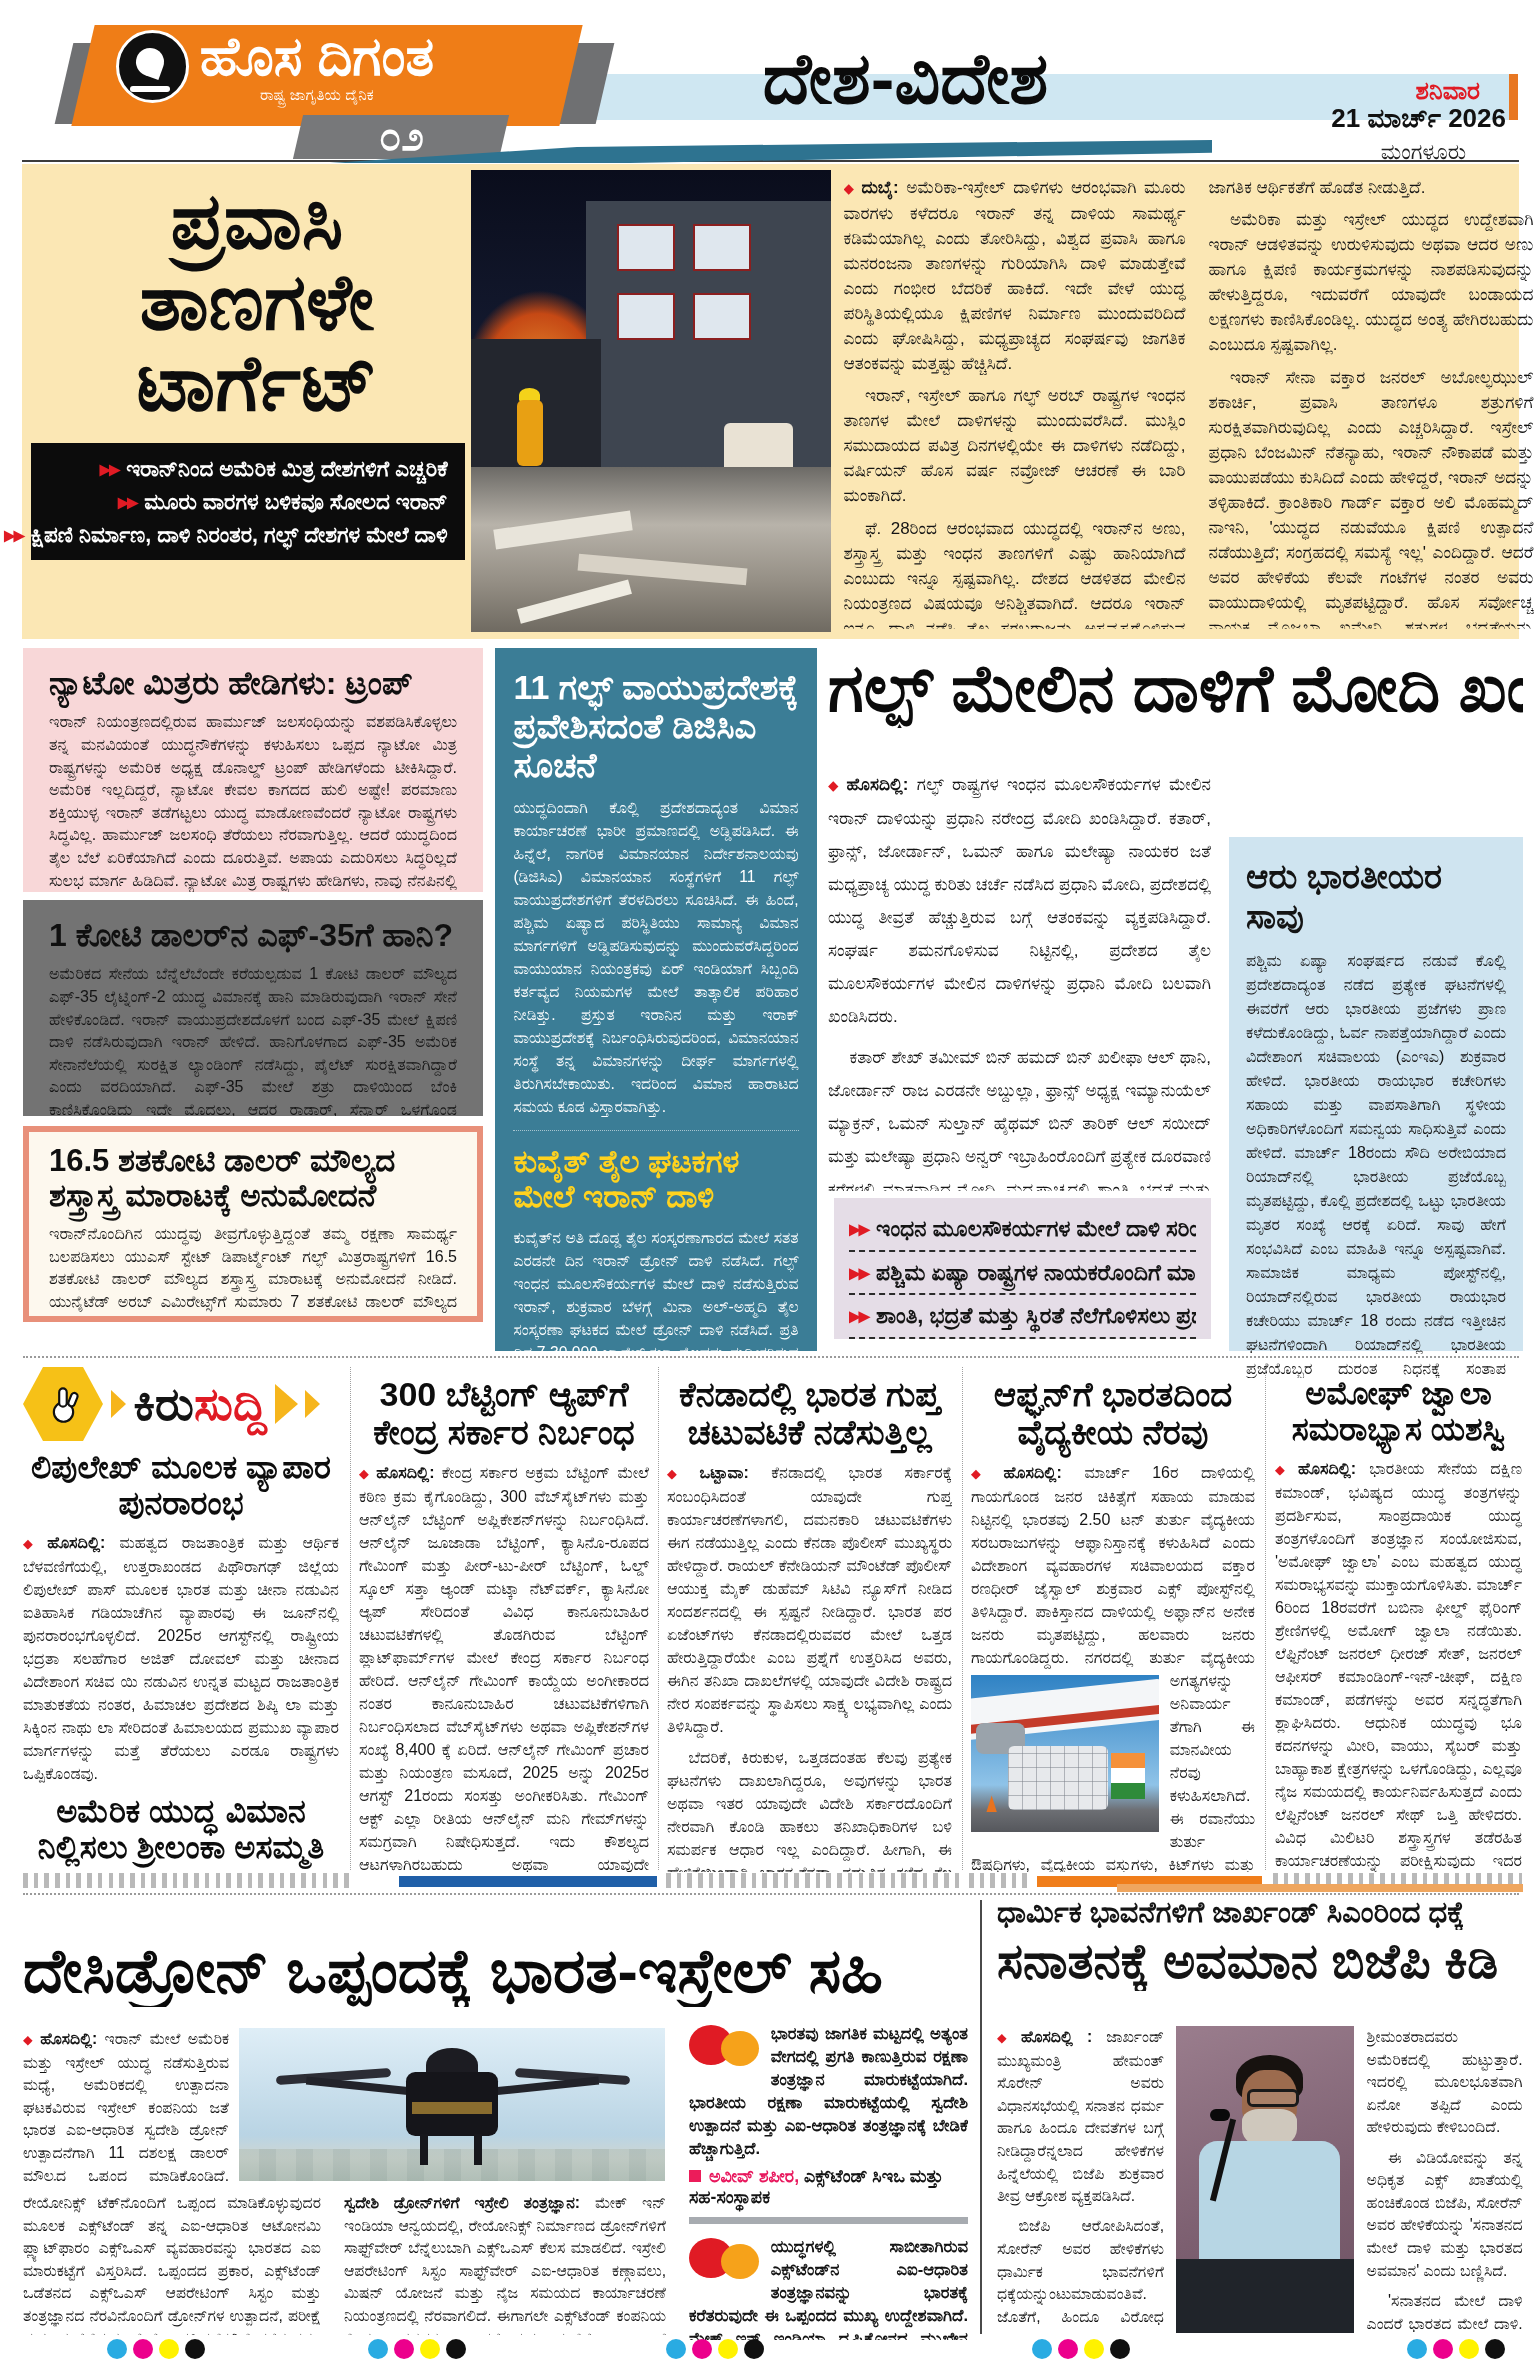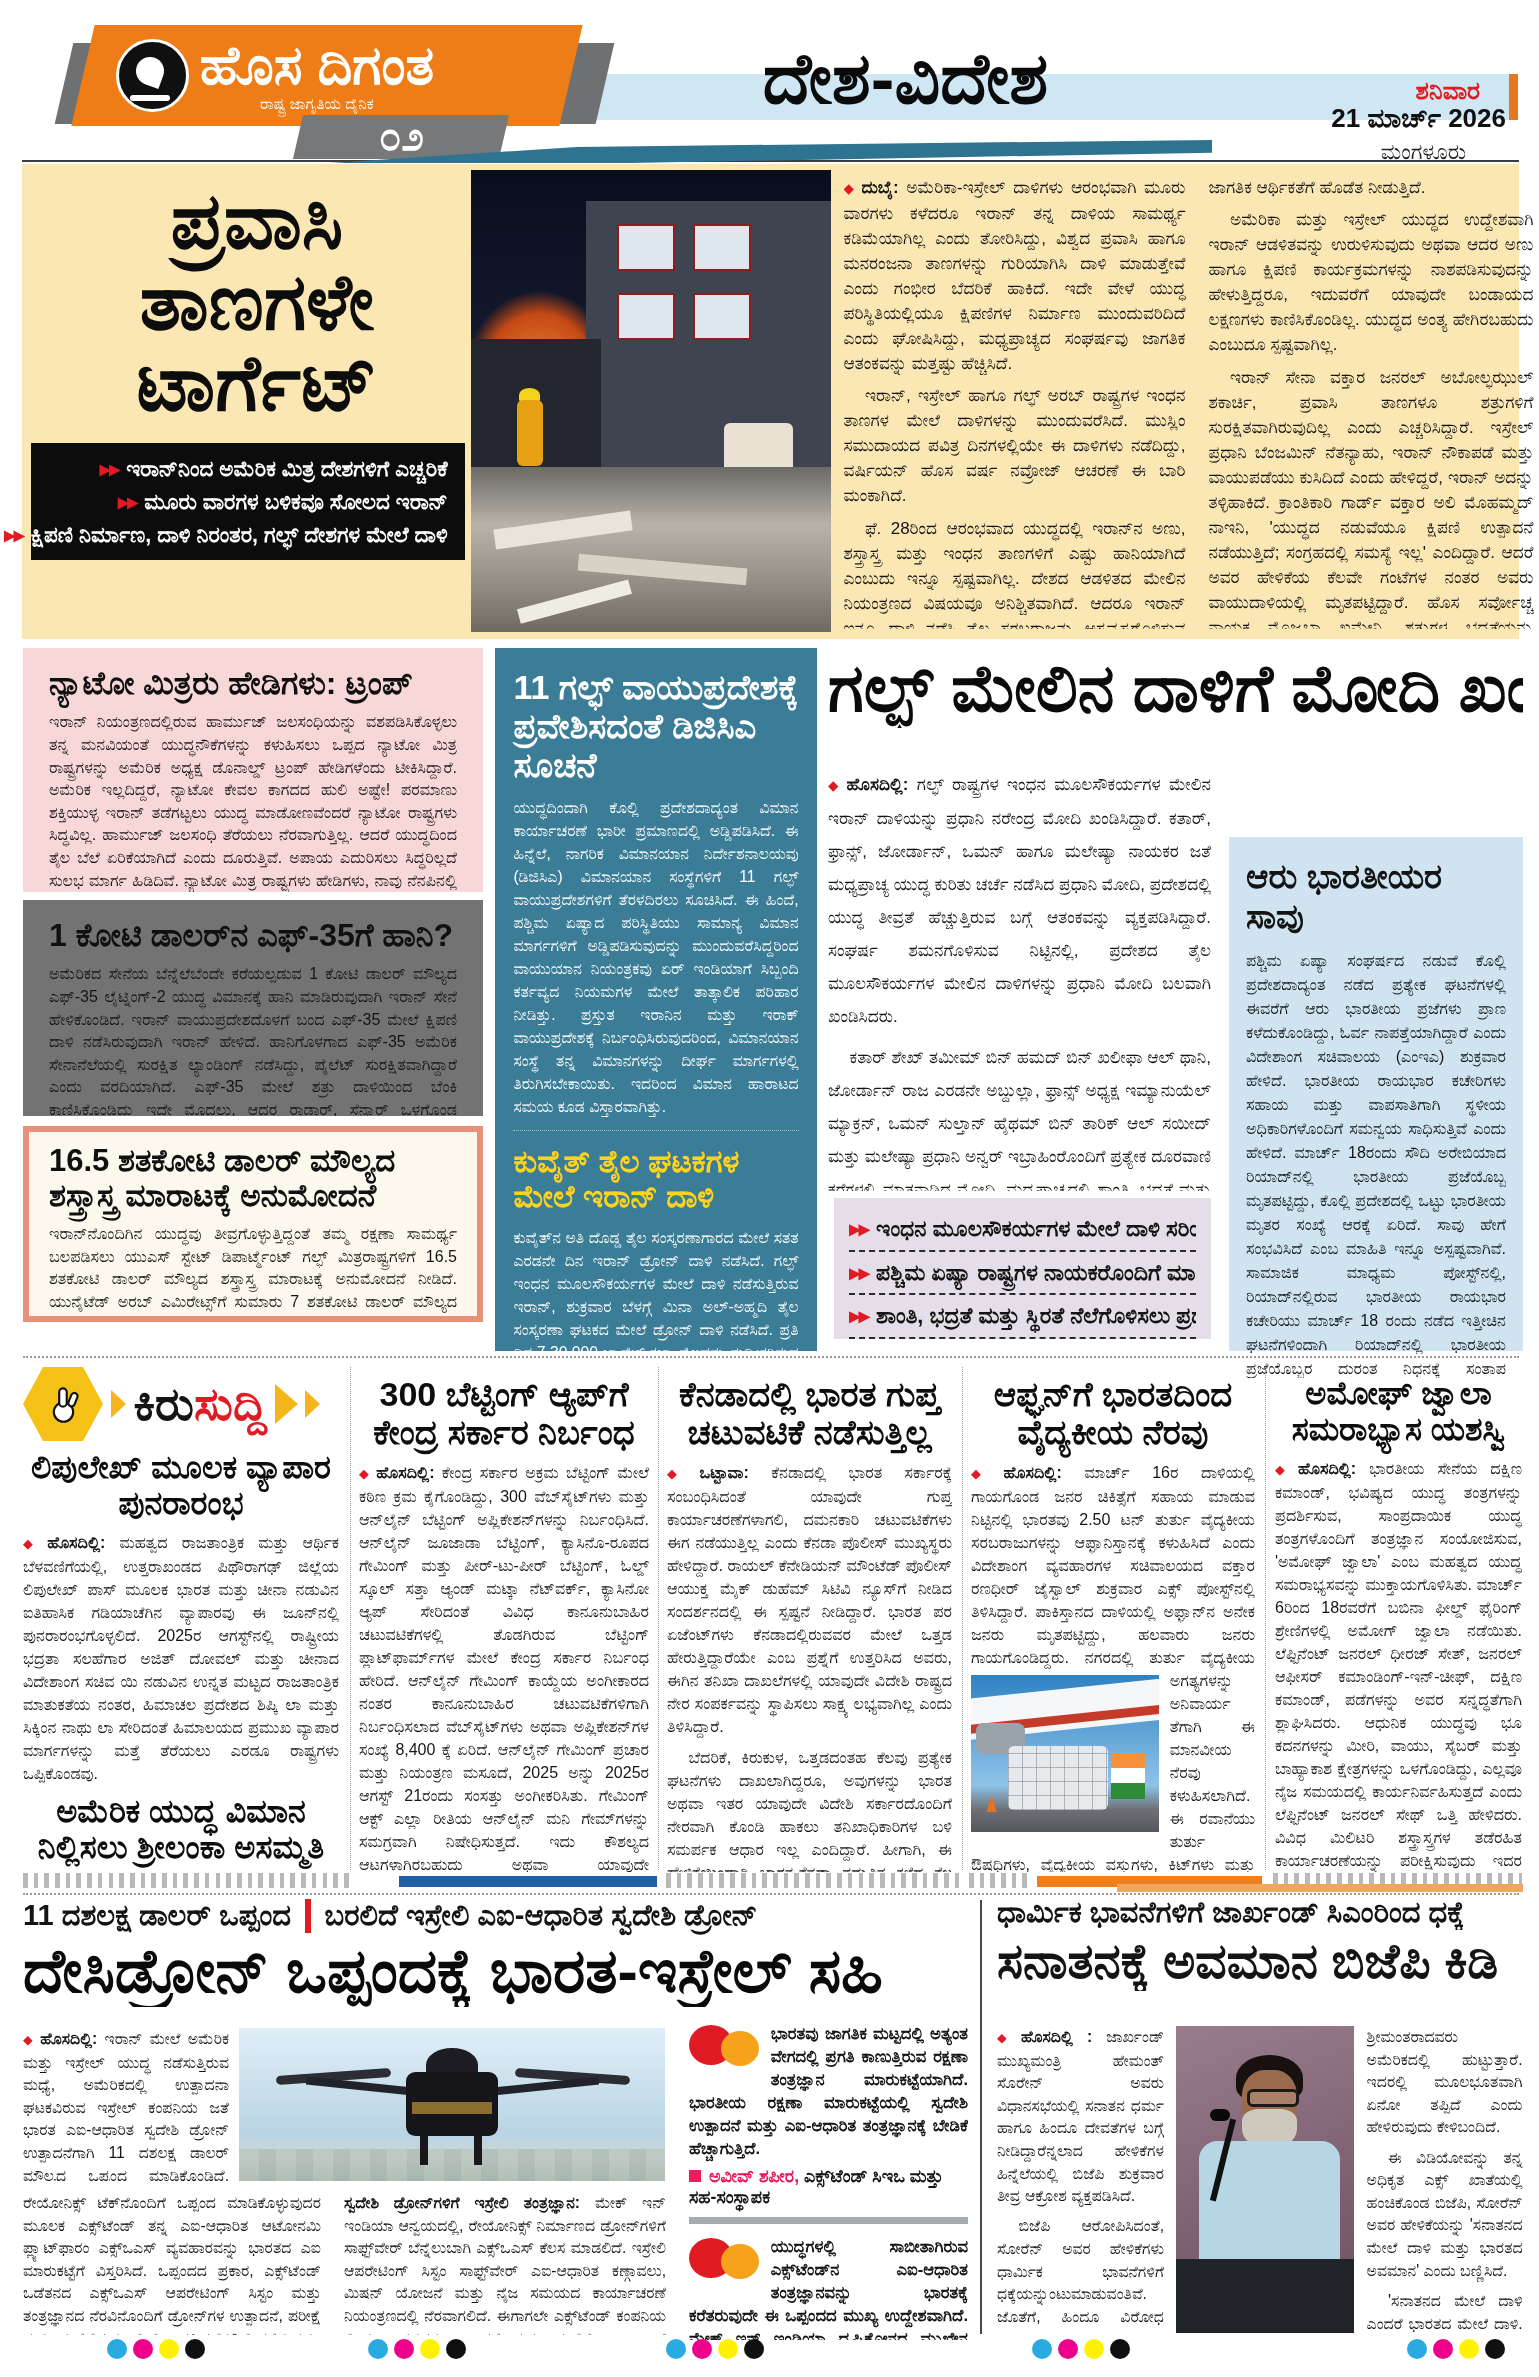--- a/index.html
+++ b/index.html
@@ -17,21 +17,21 @@
 
   
   .blueband{left:224px;top:74px;width:1285px;height:46px;background:#cfe7f2;}
   .orangetick{left:1509px;top:74px;width:9.2px;height:46px;background:#e87722;}
   .sectiontitle{left:660px;top:38px;width:491px;text-align:center;font-size:71px;font-weight:800;color:#0b0b0b;}
   .day{right:60px;top:77px;color:#e01b24;font-weight:bold;font-size:24.5px;}
   .date{right:34px;top:103px;font-weight:bold;font-size:26px;color:#111;}
   .city{right:74px;top:140px;font-size:21.5px;color:#222;}
   .grayslant{left:64px;top:43px;width:541px;height:81px;background:#6f7072;transform:skewX(-13deg);}
   .orangebox{left:83px;top:24.5px;width:488px;height:101px;background:#ef7d17;transform:skewX(-13deg);}
-  .logoinner{left:90px;top:28px;width:475px;height:95px;display:flex;align-items:center;}
+  .logoinner{left:90px;top:19px;width:475px;height:95px;display:flex;align-items:center;}
   .emblem{width:67px;height:67px;border-radius:50%;background:#101010;margin:0 10.7px 0 26px;position:relative;flex:0 0 auto;border:3.1px solid #fff;}
   .emblem .b1{position:absolute;left:17px;top:15.3px;width:28px;height:28px;background:#fff;border-radius:50% 50% 0 50%;transform:rotate(20deg);}
   .emblem .b2{position:absolute;left:10.7px;bottom:7.7px;width:40px;height:6.1px;background:#fff;border-radius:3.1px;}
   .logotext{color:#fff;}
   .logotitle{font-size:54px;font-weight:800;line-height:1.0;}
   .logotag{font-size:15.3px;text-align:center;margin-top:3.1px;}
   .pageplate{left:298px;top:115px;width:206px;height:44px;background:#77787a;transform:skewX(-13deg);
              display:flex;align-items:center;justify-content:center;}
   .pagenum{color:#fff;font-size:40px;font-weight:800;transform:skewX(13deg);}
   .mastrule{left:21.5px;top:160px;width:1497px;height:2.3px;background:#3c3c3c;}
@@ -364,25 +364,20 @@
   </div>
 
   <div class="abs ticks" style="left:23px;top:1873px;width:326px;"></div>
   <div class="abs bluebar" style="left:399px;top:1876px;width:258px;"></div>
   <div class="abs ticks" style="left:666px;top:1873px;width:293px;"></div>
   <div class="abs ticks" style="left:969px;top:1873px;width:58px;"></div>
   <div class="abs orangebar" style="left:1037px;top:1876px;width:225px;"></div>
   <div class="abs ticks" style="left:1273px;top:1873px;width:249px;"></div>
   <div class="abs dotrule" style="left:23px;top:1893px;width:1496px;"></div>
 
-  <div class="abs kickrow">
-    <span>11 ದಶಲಕ್ಷ ಡಾಲರ್ ಒಪ್ಪಂದ</span>
-    <span class="redbar"></span>
-    <span>ಬರಲಿದೆ ಇಸ್ರೇಲಿ ಎಐ-ಆಧಾರಿತ ಸ್ವದೇಶಿ ಡ್ರೋನ್</span>
-  </div>
   <div class="abs dronehead nowrap">ದೇಸಿಡ್ರೋನ್ ಒಪ್ಪಂದಕ್ಕೆ ಭಾರತ-ಇಸ್ರೇಲ್ ಸಹಿ</div>
 
   <div class="abs dcol1 just hide">
     <span class="dia">◆</span><span class="dl">ಹೊಸದಿಲ್ಲಿ:</span> <span>ಇರಾನ್ ಮೇಲೆ ಅಮೆರಿಕ ಮತ್ತು ಇಸ್ರೇಲ್ ಯುದ್ಧ ನಡೆಸುತ್ತಿರುವ ಮಧ್ಯೆ, ಅಮೆರಿಕದಲ್ಲಿ ಉತ್ಪಾದನಾ ಘಟಕವಿರುವ ಇಸ್ರೇಲ್ ಕಂಪನಿಯ ಜತೆ ಭಾರತ ಎಐ-ಆಧಾರಿತ ಸ್ವದೇಶಿ ಡ್ರೋನ್ ಉತ್ಪಾದನೆಗಾಗಿ 11 ದಶಲಕ್ಷ ಡಾಲರ್ ಮೌಲ್ಯದ ಒಪ್ಪಂದ ಮಾಡಿಕೊಂಡಿದೆ. ಇಸ್ರೇಲ್‌ನ ಪ್ರಮುಖ ಎಐ-ಆಧಾರಿತ ರೋಬೋಟಿಕ್ಸ್ ಮತ್ತು ಸಾಫ್ಟ್‌ವೇರ್ ಕಂಪನಿ ಎಕ್ಸ್‌ಟೆಂಡ್ ಮೇಕ್ ಇನ್ ಇಂಡಿಯಾ ಆನ್ವಯದಲ್ಲಿ ಎಐ-ಆಧಾರಿತ ಮಾನವರಹಿತ ವಾಯುಯಾನ ವಾಹನ (ಯುಎವಿ)ಗಳನ್ನು ಉತ್ಪಾದಿಸಲಿದ್ದು, ಭಾರತದ ರಕ್ಷಣಾ ತಂತ್ರಜ್ಞಾನ ಕಂಪನಿ ರೇಯೋನಿಕ್ಸ್ ಟೆಕ್‌ನೊಂದಿಗೆ 11 ದಶಲಕ್ಷ ಡಾಲರ್ ಮೌಲ್ಯದ ಒಪ್ಪಂದಕ್ಕೆ ಸಹಿ ಹಾಕಿದೆ.</span>
   </div>
 
   <div class="dronephoto">
     <div class="dp-sky"></div>
     <div class="dp-city"></div>
     <div class="dp-rotL"></div>

